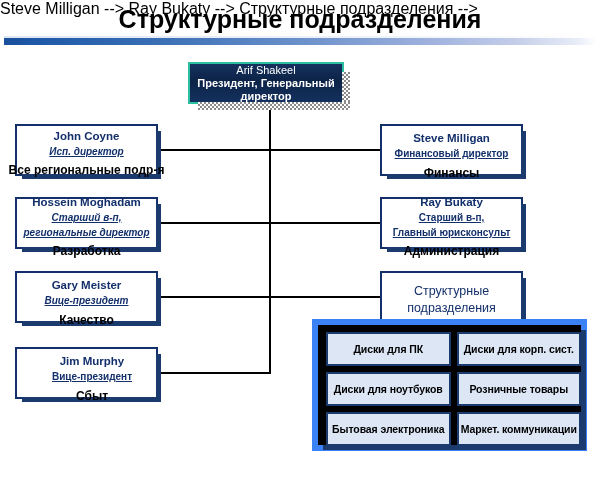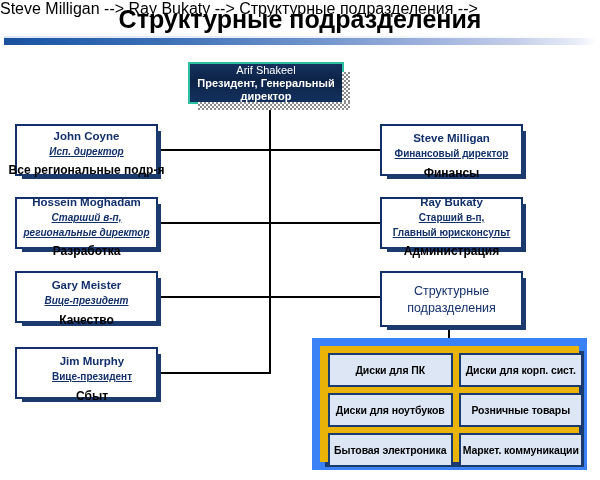--- a/index.html
+++ b/index.html
@@ -169,26 +169,26 @@
     background-position: 0 0, 2px 2px;
     z-index: 4;
   }
   .checker-r { right: -8px; top: 8px; width: 8px; bottom: -8px; }
   .checker-b { left: 8px; bottom: -8px; right: -8px; height: 8px; }
 
   
   #div-container {
     position: absolute;
     left: 312px;
-    top: 338px;
+    top: 319px;
     width: 275px;
     height: 132px;
     box-sizing: border-box;
-    background: #eab308;
-    border: 8px solid #3b82f6;
+    background: #000000;
+    border: 6px solid #3b82f6;
     z-index: 5;
   }
   #div-container .shadow-r {
     position: absolute;
     right: -5px;
     top: 5px;
     width: 5px;
     bottom: -5px;
     background: #1b3b6f;
   }

